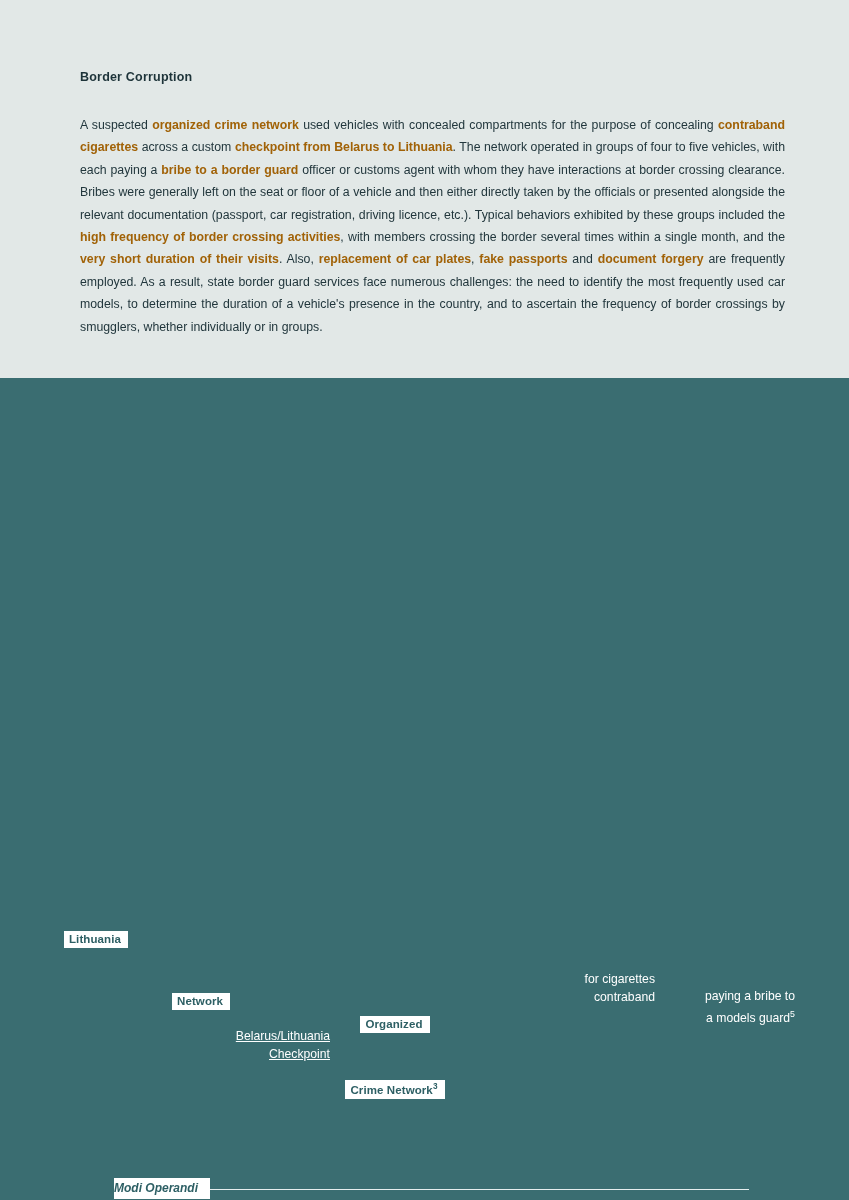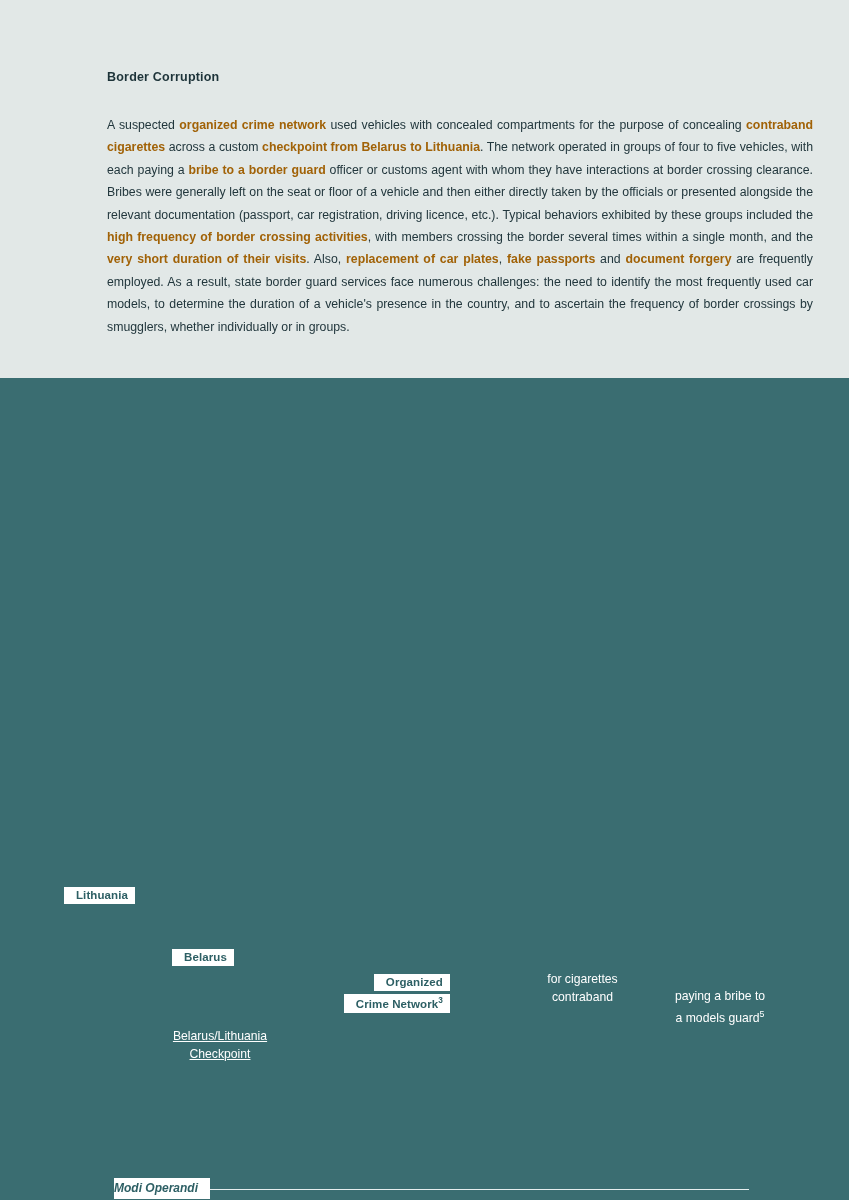--- a/index.html
+++ b/index.html
@@ -7,21 +7,21 @@
   body {
     width: 849px; height: 1200px;
     background: #e2e8e7;
     font-family: "Liberation Sans", sans-serif;
     color: #20343a;
     overflow: hidden;
     position: relative;
   }
 
   
-  .top-section { padding: 70px 36px 0 80px; margin-left: 27px; }
+  .top-section { padding: 70px 64px 0 80px; }
 
   .doc-title {
     font-size: 12.5px;
     font-weight: bold;
     letter-spacing: .2px;
     color: #1d3339;
     margin: 0 0 30px 0;
   }
 
   .body-copy {
@@ -46,41 +46,42 @@
   .diagram { position: relative; width: 849px; height: 410px; }
 
   .svg-layer { position:absolute; left:0; top:0; }
 
   .map-badge {
     position: absolute;
     background: #ffffff;
     color: #2d5f64;
     font-size: 11.5px;
     font-weight: bold;
-    padding: 2px 7px 3px 12px;
+    padding: 2px 7px 3px 5px;
     white-space: nowrap;
     letter-spacing: .1px;
+    margin-top: 44px;
   }
   .badge-lithuania { left: 64px; top: 509px; }
   .badge-belarus   { left: 172px; top: 571px; }
 
   .caption {
     position: absolute;
-    text-align: center;
+    text-align: right;
     font-size: 12.2px;
     line-height: 17.5px;
     color: #ffffff;
     white-space: pre-line;
   }
   .cap-checkpoint { left: 110px; top: 650px; width: 220px; text-decoration: underline; }
   .cap-vehicles   { left: 383px; top: 690px; width: 220px; }
   .cap-cigs       { left: 510px; top: 593px; width: 145px; }
   .cap-bribe      { left: 645px; top: 610px; width: 150px; }
 
-  .ocn-badges { position: absolute; left: 300px; top: 594px; width: 150px; text-align:right; }
+  .ocn-badges { position: absolute; left: 320px; top: 594px; width: 150px; text-align:center; }
   .ocn-badges .map-badge { position: static; display:inline-block; margin-bottom: 3px; }
   .sup { font-size: .72em; vertical-align: super; }
 
   
   .modi-wrap { position:absolute; left:0; top:800px; width:849px; }
   .modi-header { position: relative; height: 22px; }
   .modi-rule {
     position:absolute; left:114px; top:11px; right:100px;
     height:1px; background:#e6eeee;
   }
@@ -257,21 +258,21 @@
         <circle cx="766" cy="567" r="3.2" fill="#3a6d71"></circle>
       </g>
 
       <g>
         <line x1="357" y1="628" x2="357" y2="790" stroke="#ffffff" stroke-width="1.6"></line>
         <polygon points="350,789 364,789 357,802" fill="#ffffff"></polygon>
       </g>
     </svg>
 
     <div class="map-badge badge-lithuania">Lithuania</div>
-    <div class="map-badge badge-belarus">Belarus</div>
+    <div class="map-badge badge-belarus">Network</div>
 
     <div class="caption cap-checkpoint">Belarus/Lithuania
 Checkpoint</div>
 
     <div class="ocn-badges">
       <div class="map-badge">Organized</div>
       <div class="map-badge"><span>Crime Network</span><span class="sup">3</span></div>
     </div>
 
     <div class="caption cap-cigs">for cigarettes

